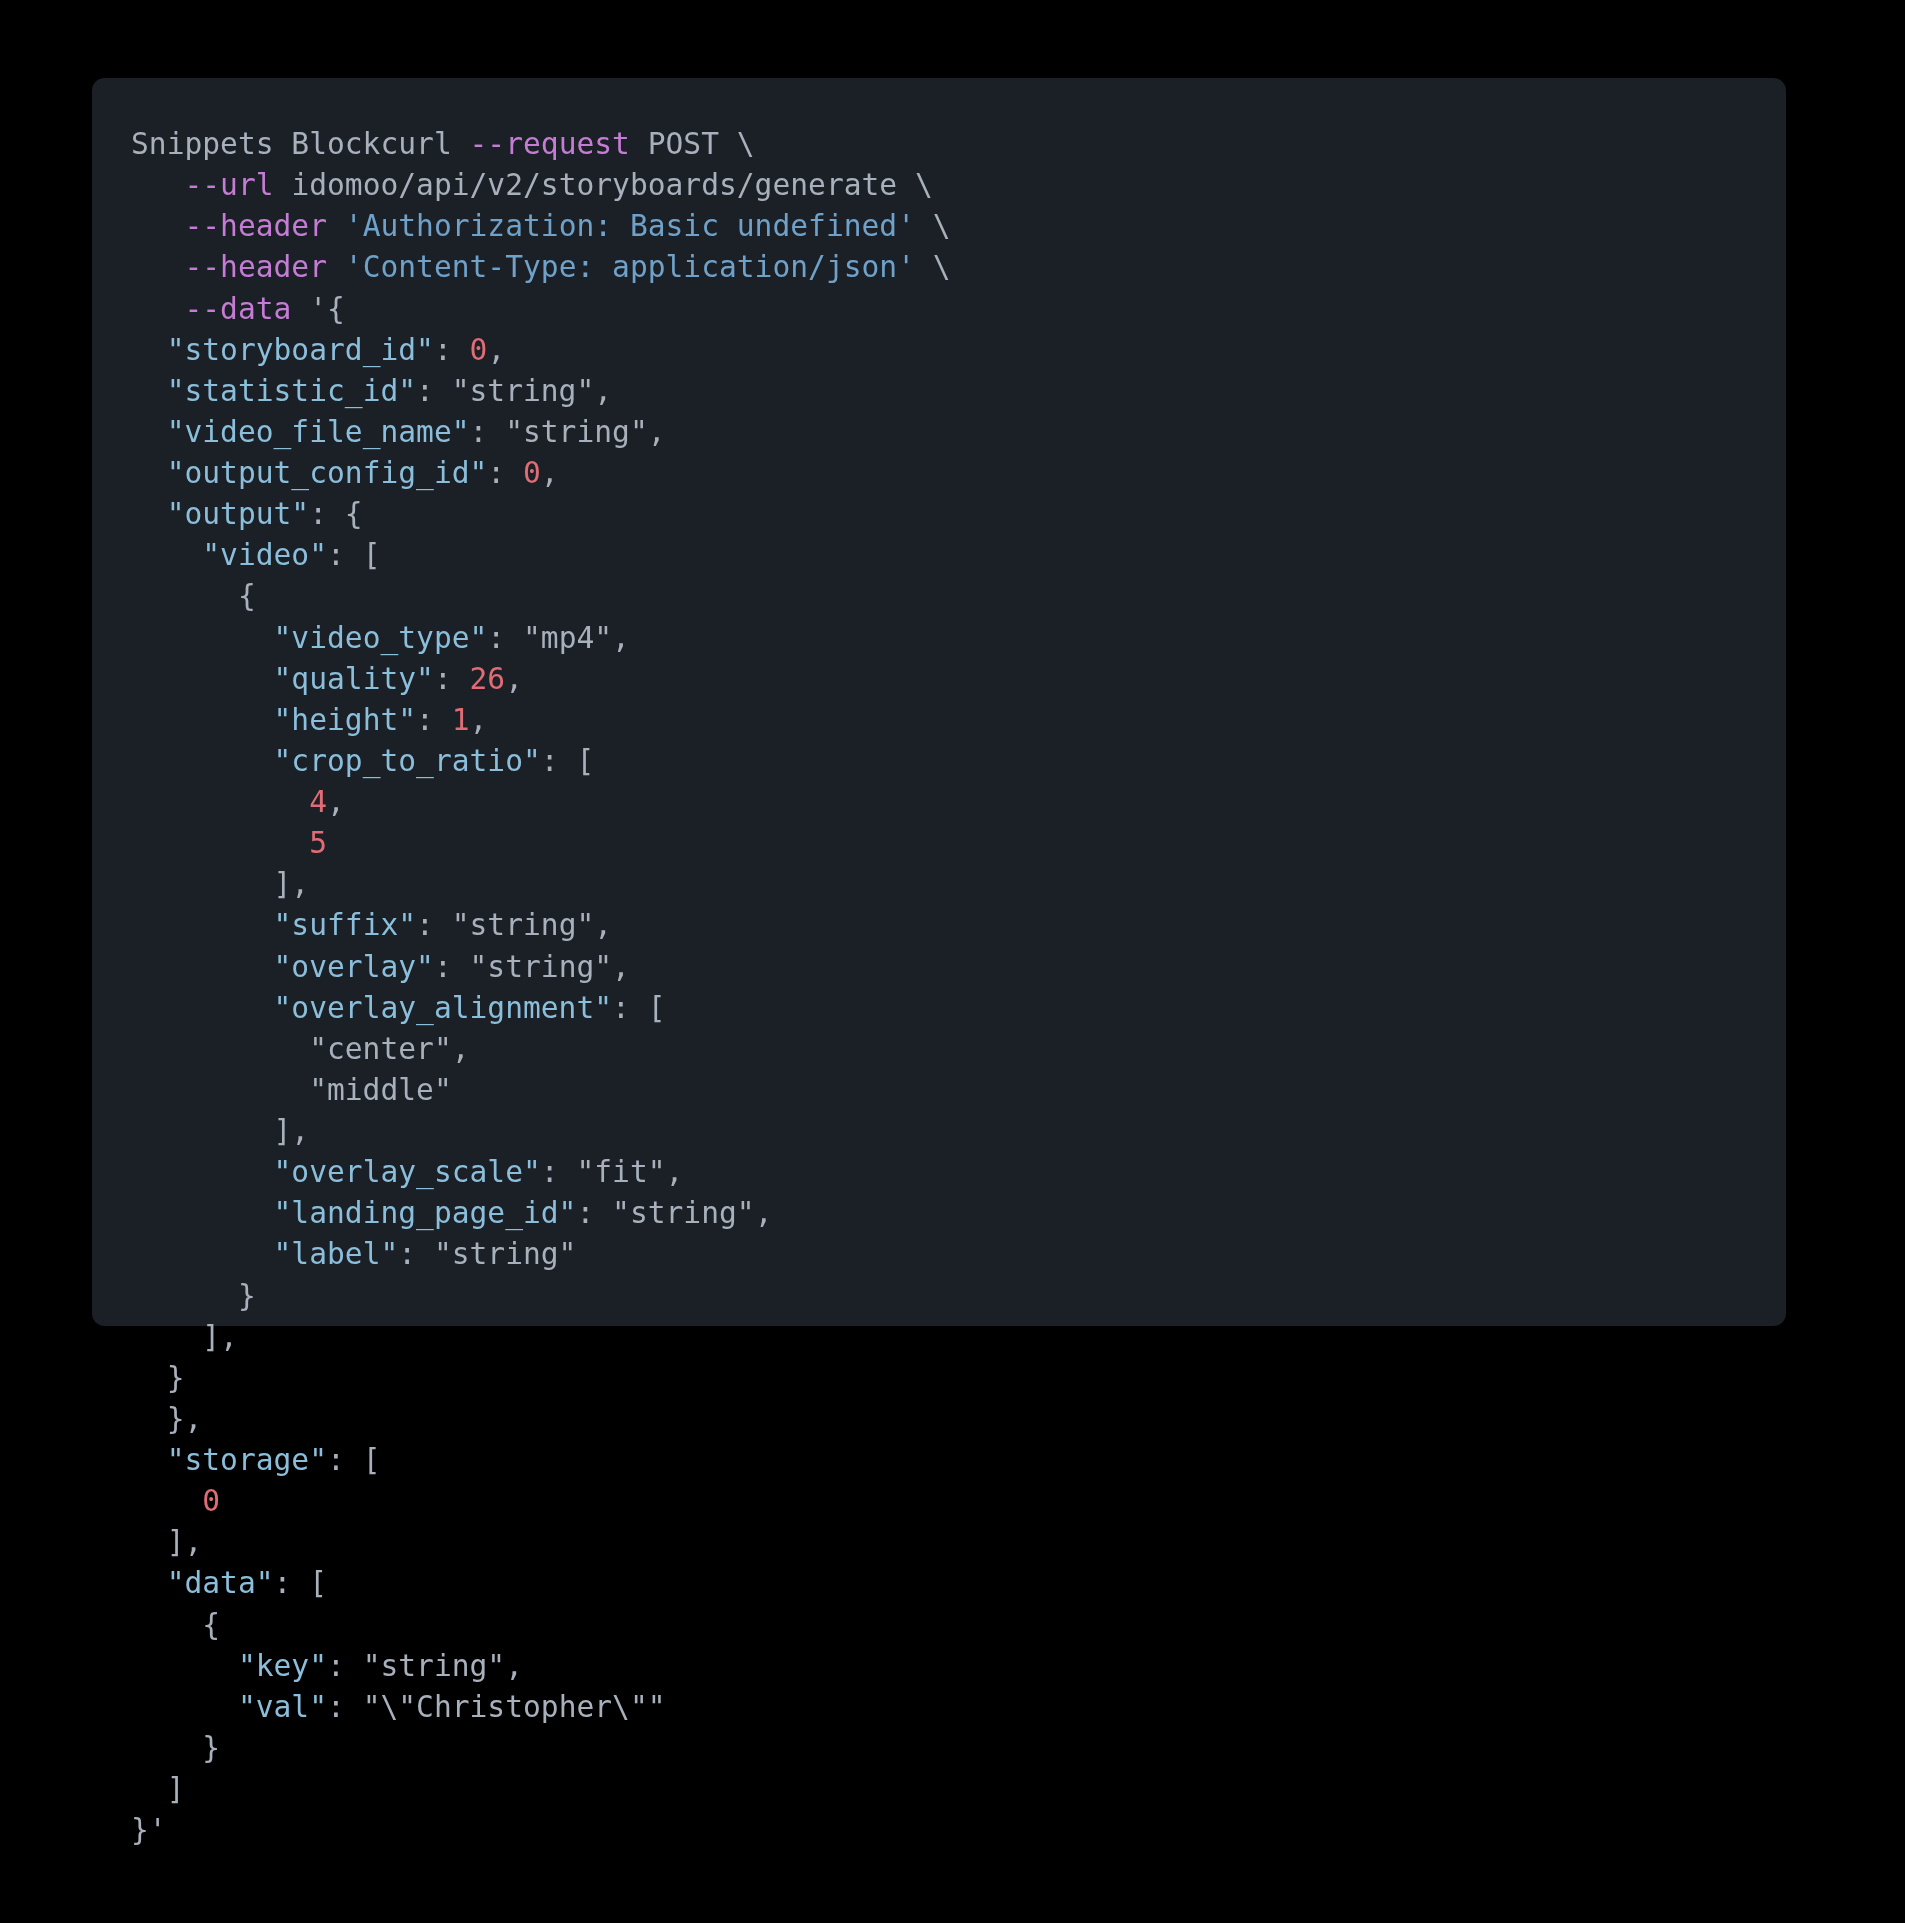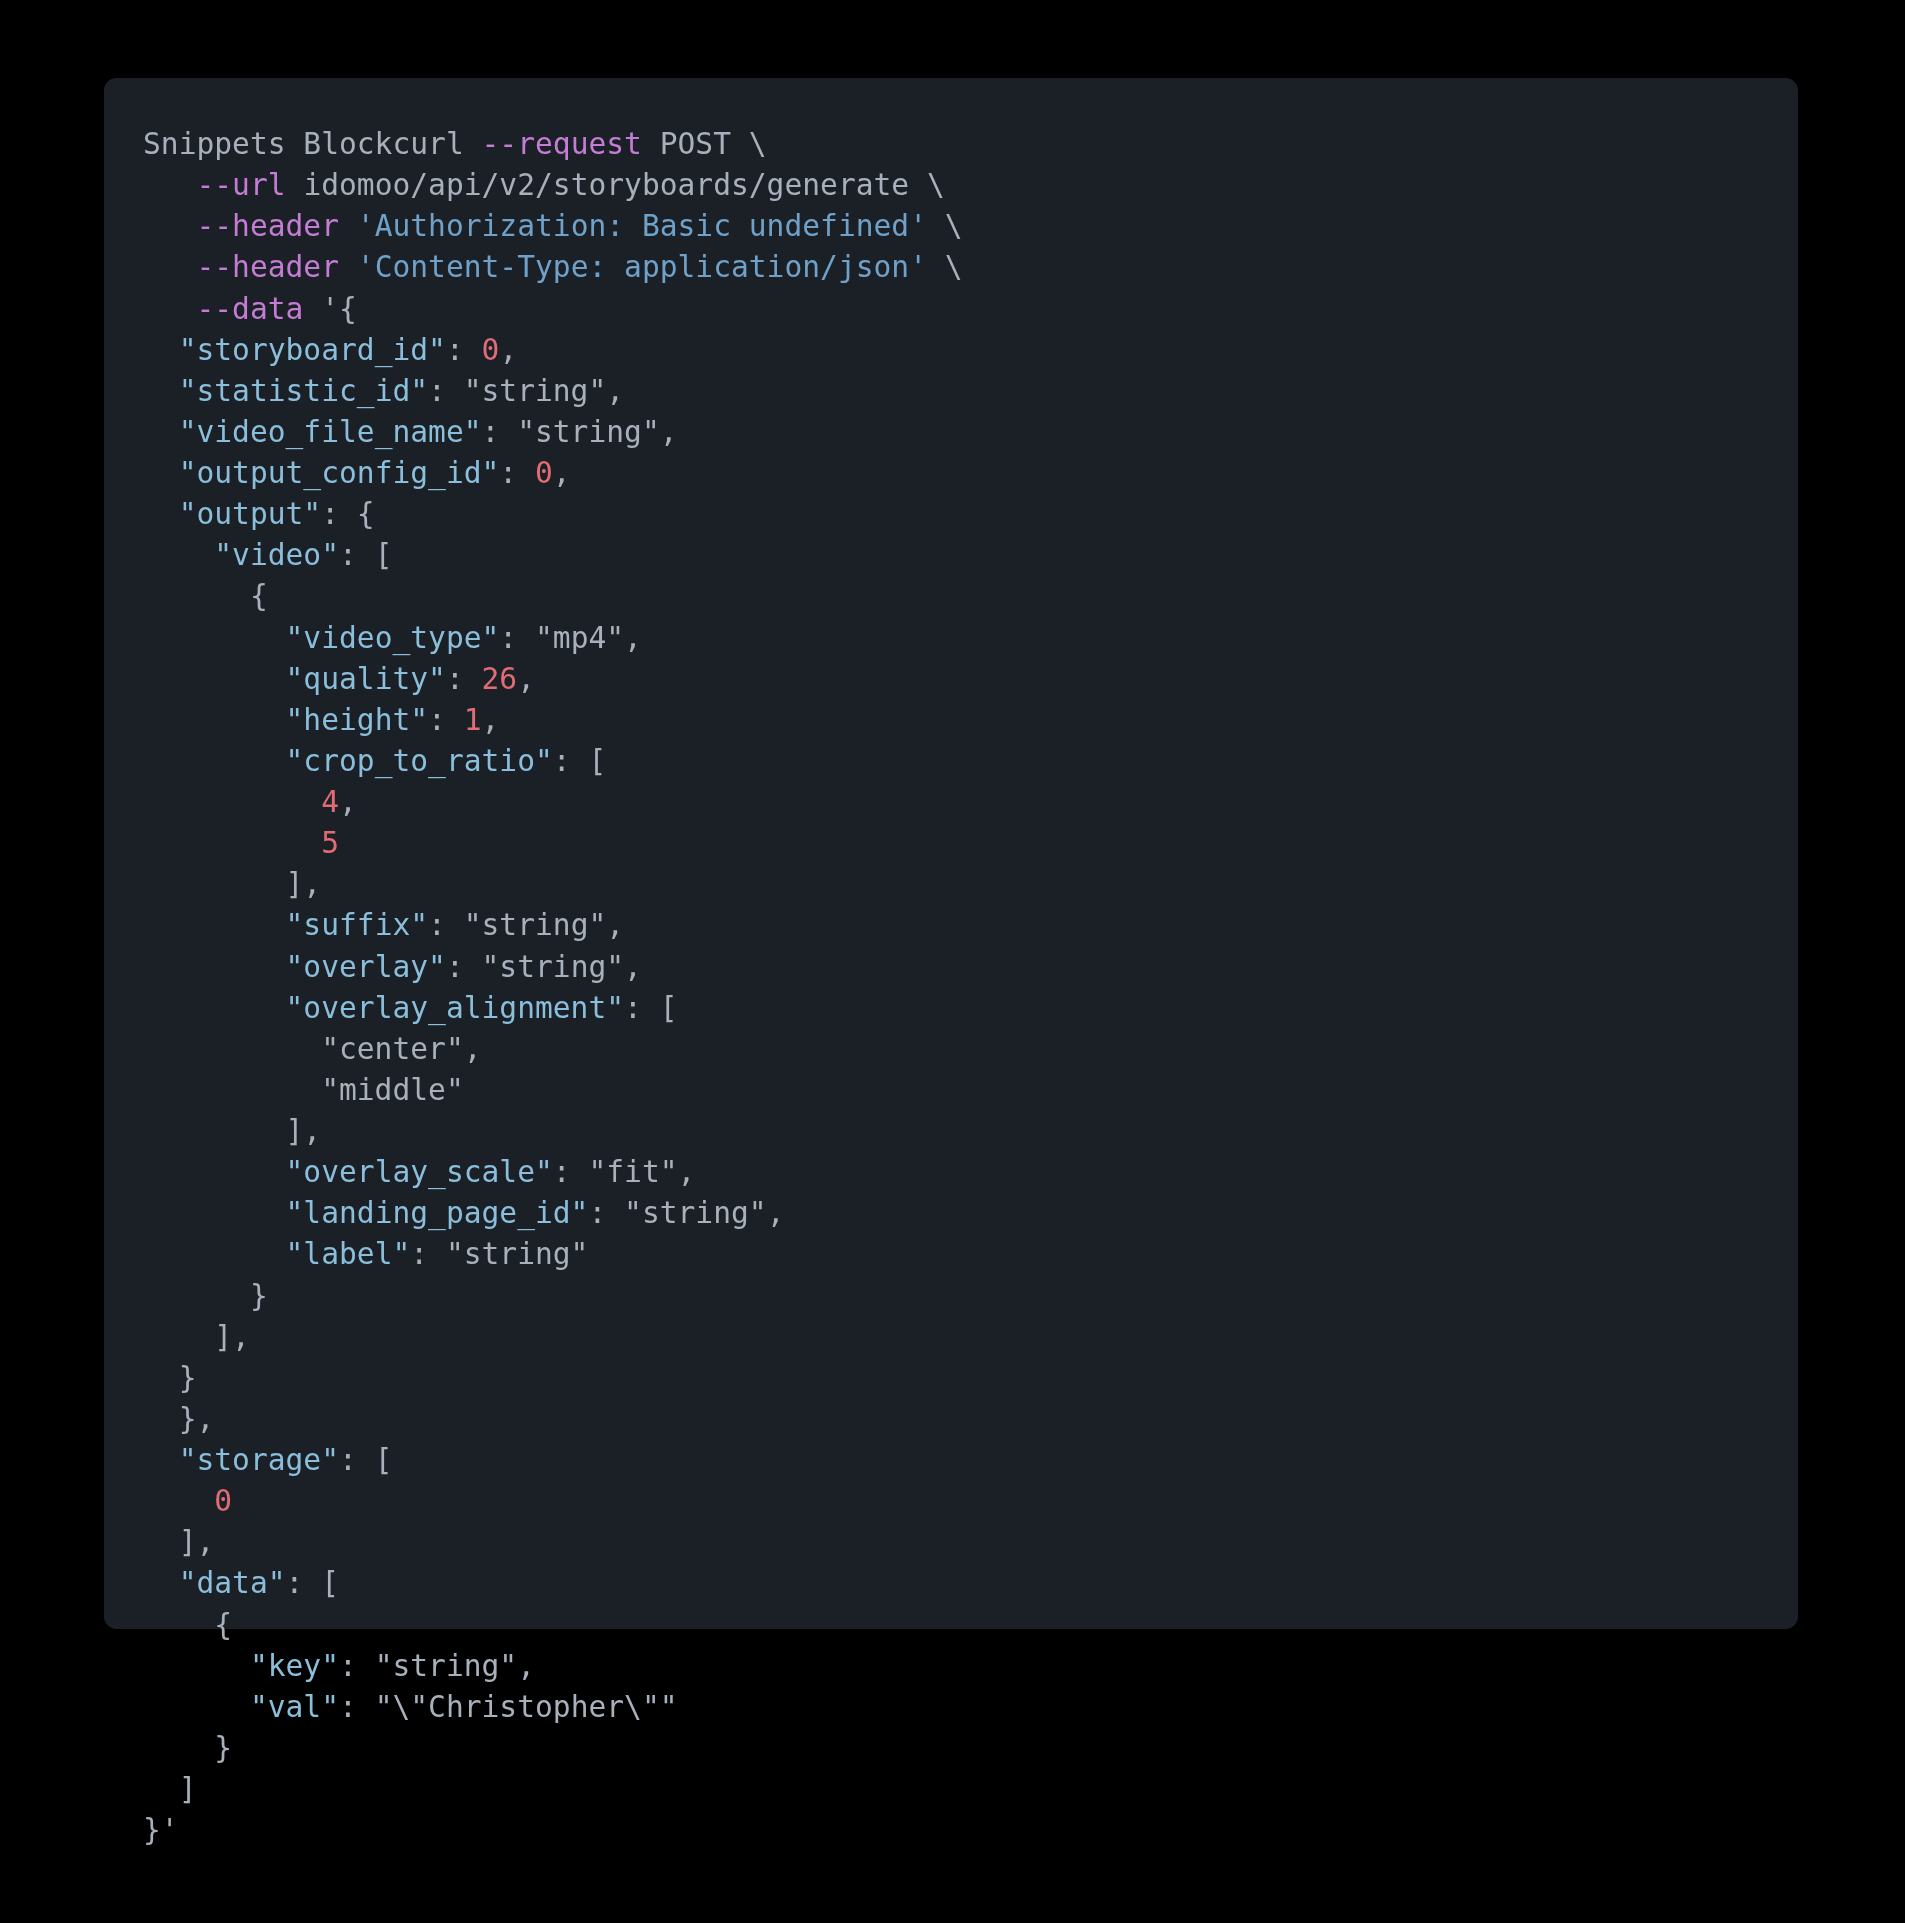--- a/index.html
+++ b/index.html
@@ -5,24 +5,24 @@
   html, body {
     margin: 0;
     padding: 0;
     background: #000000;
     width: 1906px;
     height: 1923px;
     overflow: hidden;
   }
   .code-block {
     position: absolute;
-    left: 104px;
+    left: 92px;
     top: 78px;
     width: 1694px;
-    height: 1551px;
+    height: 1248px;
     background: #1b1f26;
     border-radius: 12.4px;
     box-sizing: border-box;
     padding: 46px 39px;
   }
   pre.code {
     margin: 0;
     font-family: "SF Mono", ui-monospace, Menlo, Consolas, monospace;
     font-size: 29.6px;
     line-height: 1.39;

